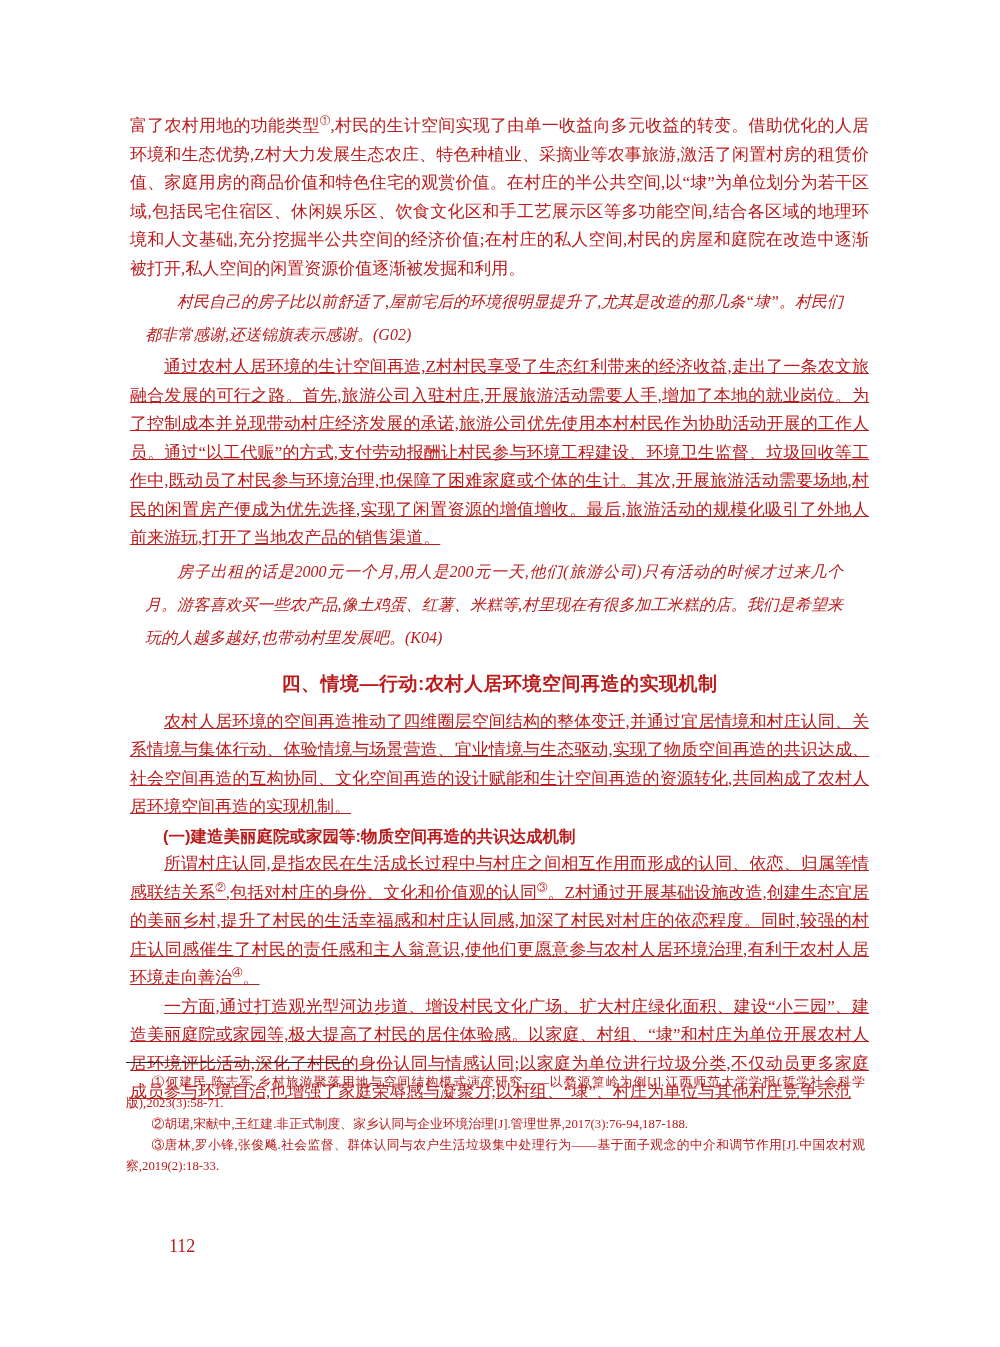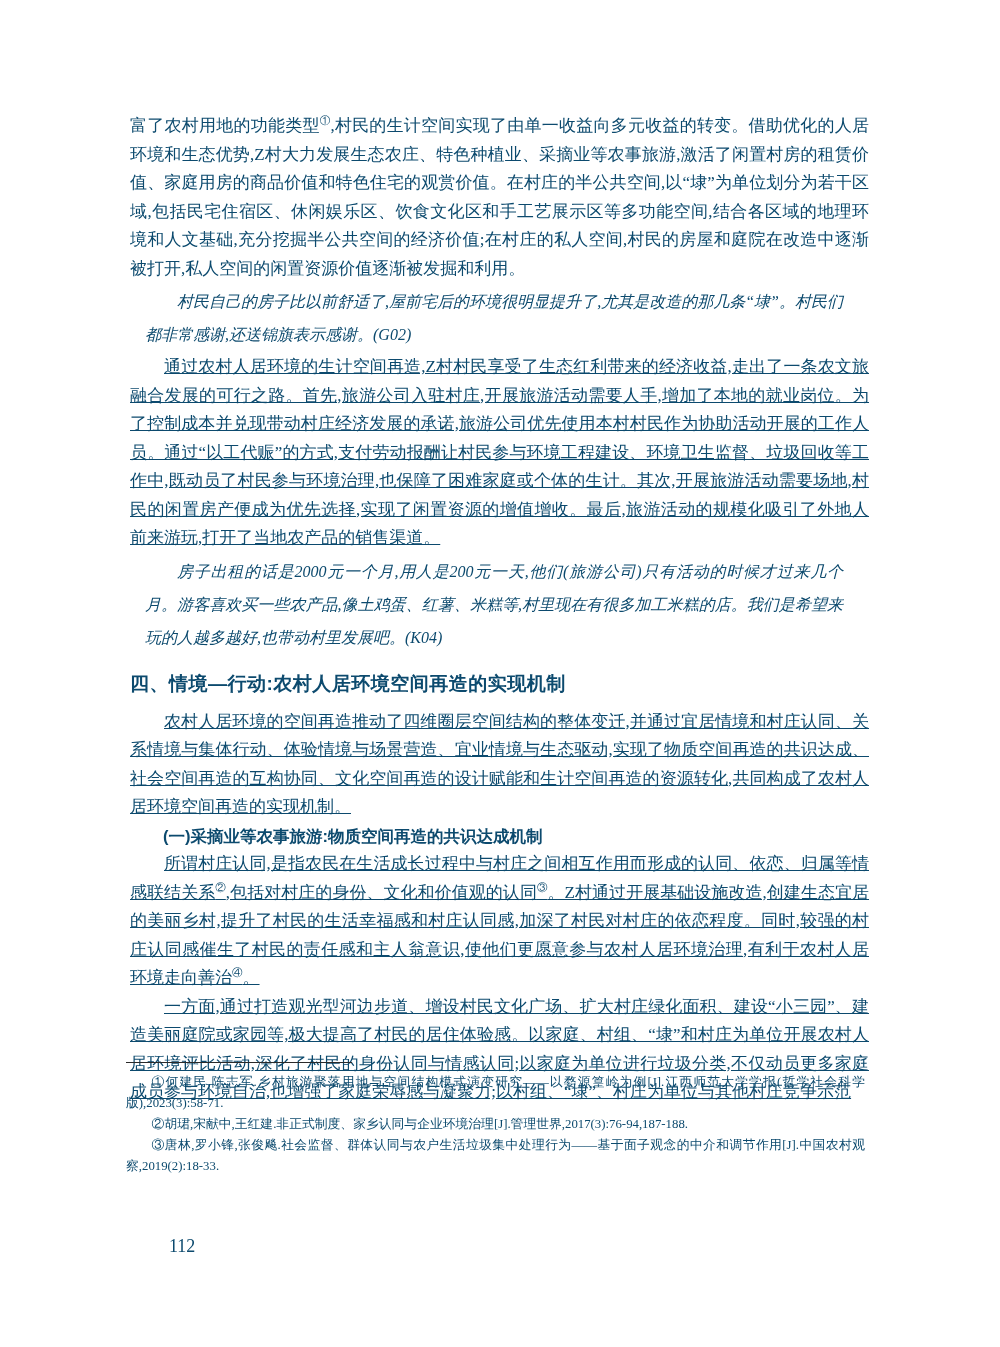--- a/index.html
+++ b/index.html
@@ -2,21 +2,21 @@
 <html lang="zh"><head>
 <meta charset="utf-8">
 <style>
   * { margin:0; padding:0; box-sizing:border-box; }
   html,body { background:#ffffff; }
   .page {
     position:relative;
     width:892px; height:1347px;
     background:#ffffff;
     font-family:"Liberation Serif","DejaVu Serif",serif;
-    color:#0c4a6e;
+    color:#b91c1c;
     overflow:hidden;
   }
   .content {
     position:absolute; left:130px; top:112px; width:739px;
   }
   .body-para {
     font-size:17px;
     line-height:28.5px;
     text-align:justify;
   }
@@ -29,20 +29,21 @@
     padding-right:26px;
     text-indent:2em;
     text-align:justify;
     margin:2px 0;
   }
   .section-heading {
     font-family:"Liberation Sans","DejaVu Sans",sans-serif;
     font-weight:bold;
     font-size:19px;
     line-height:26px;
+    text-align:center;
     margin:17px 0 11px 0;
     letter-spacing:0.5px;
   }
   .subsection-heading {
     font-family:"Liberation Sans","DejaVu Sans",sans-serif;
     font-weight:bold;
     font-size:16.5px;
     line-height:28.5px;
     text-indent:2em;
     text-align:justify;
@@ -81,21 +82,21 @@
     <div class="quote-block">村民自己的房子比以前舒适了,屋前宅后的环境很明显提升了,尤其是改造的那几条“埭”。村民们都非常感谢,还送锦旗表示感谢。(G02)</div>
 
     <div class="body-para indent auto-sup">通过农村人居环境的生计空间再造,Z村村民享受了生态红利带来的经济收益,走出了一条农文旅融合发展的可行之路。首先,旅游公司入驻村庄,开展旅游活动需要人手,增加了本地的就业岗位。为了控制成本并兑现带动村庄经济发展的承诺,旅游公司优先使用本村村民作为协助活动开展的工作人员。通过“以工代赈”的方式,支付劳动报酬让村民参与环境工程建设、环境卫生监督、垃圾回收等工作中,既动员了村民参与环境治理,也保障了困难家庭或个体的生计。其次,开展旅游活动需要场地,村民的闲置房产便成为优先选择,实现了闲置资源的增值增收。最后,旅游活动的规模化吸引了外地人前来游玩,打开了当地农产品的销售渠道。</div>
 
     <div class="quote-block">房子出租的话是2000元一个月,用人是200元一天,他们(旅游公司)只有活动的时候才过来几个月。游客喜欢买一些农产品,像土鸡蛋、红薯、米糕等,村里现在有很多加工米糕的店。我们是希望来玩的人越多越好,也带动村里发展吧。(K04)</div>
 
     <h2 class="section-heading">四、情境—行动:农村人居环境空间再造的实现机制</h2>
 
     <div class="body-para indent auto-sup">农村人居环境的空间再造推动了四维圈层空间结构的整体变迁,并通过宜居情境和村庄认同、关系情境与集体行动、体验情境与场景营造、宜业情境与生态驱动,实现了物质空间再造的共识达成、社会空间再造的互构协同、文化空间再造的设计赋能和生计空间再造的资源转化,共同构成了农村人居环境空间再造的实现机制。</div>
 
-    <h3 class="subsection-heading">(一)采摘业等农事旅游:物质空间再造的共识达成机制</h3>
+    <h3 class="subsection-heading">(一)建造美丽庭院或家园等:物质空间再造的共识达成机制</h3>
 
     <div class="body-para indent auto-sup">所谓村庄认同,是指农民在生活成长过程中与村庄之间相互作用而形成的认同、依恋、归属等情感联结关系<sup>②</sup>,包括对村庄的身份、文化和价值观的认同<sup>③</sup>。Z村通过开展基础设施改造,创建生态宜居的美丽乡村,提升了村民的生活幸福感和村庄认同感,加深了村民对村庄的依恋程度。同时,较强的村庄认同感催生了村民的责任感和主人翁意识,使他们更愿意参与农村人居环境治理,有利于农村人居环境走向善治<sup>④</sup>。</div>
 
     <div class="body-para indent auto-sup">一方面,通过打造观光型河边步道、增设村民文化广场、扩大村庄绿化面积、建设“小三园”、建造美丽庭院或家园等,极大提高了村民的居住体验感。以家庭、村组、“埭”和村庄为单位开展农村人居环境评比活动,深化了村民的身份认同与情感认同;以家庭为单位进行垃圾分类,不仅动员更多家庭成员参与环境自治,也增强了家庭荣辱感与凝聚力;以村组、“埭”、村庄为单位与其他村庄竞争示范</div>
 
   </div>
 
   <div class="footnotes">
     <div class="footnote-divider"></div>
     <div class="footnote-item">①何建民,陈志军.乡村旅游聚落用地与空间结构模式演变研究——以婺源篁岭为例[J].江西师范大学学报(哲学社会科学版),2023(3):58-71.</div>

